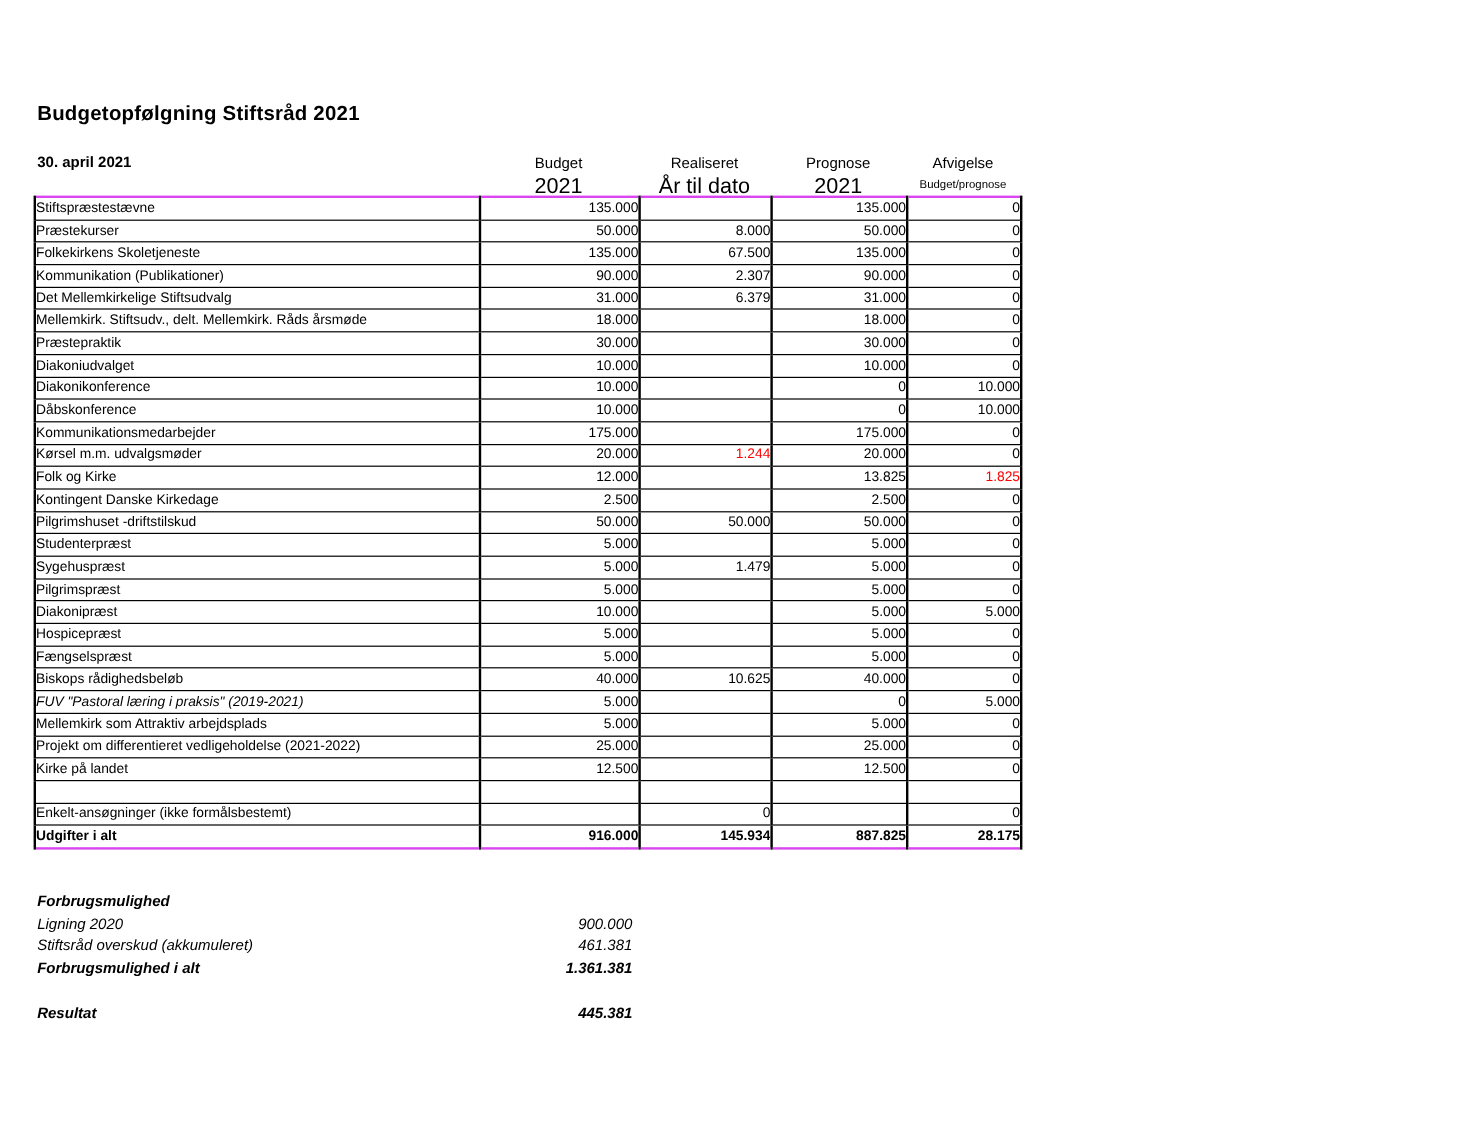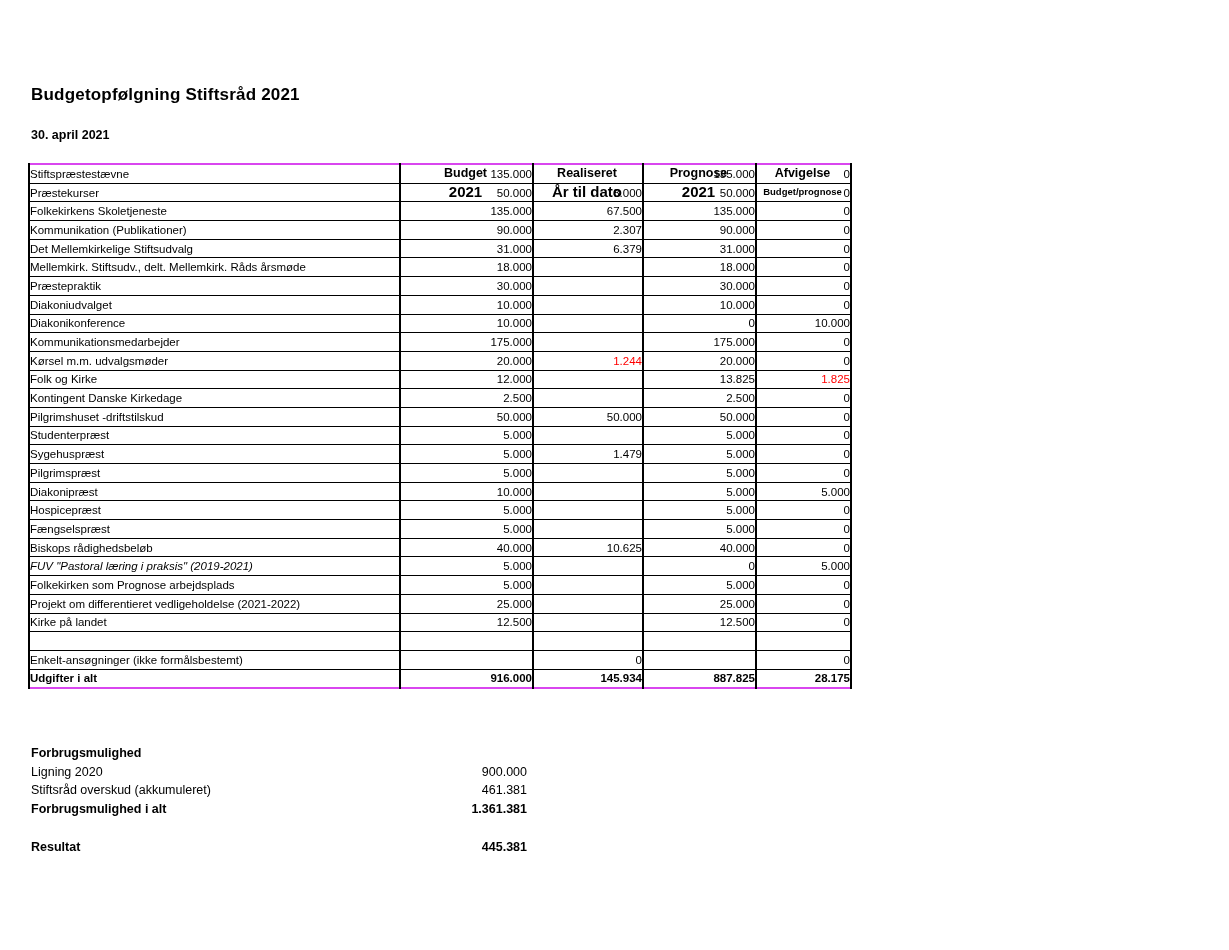--- a/index.html
+++ b/index.html
@@ -17,23 +17,23 @@
     font-size: 17px; font-weight: bold; margin: 0;
     letter-spacing: 0.2px;
   }
   .doc-date {
     position: absolute; left: 31px; top: 128px;
     font-size: 12.5px; font-weight: bold;
   }
 
   
   .col-headers { position: absolute; left: 399px; top: 127px; display: flex; }
-  .col-h { text-align: center; font-weight: bold; margin-top: 37px; }
+  .col-h { text-align: center; font-weight: normal; }
   .col-h .l1 { font-size: 12.5px; line-height: 19px; display: block; }
-  .col-h .l2 { font-size: 15px; line-height: 18px; display: block; }
+  .col-h .l2 { font-size: 18px; line-height: 18px; display: block; }
   .col-h .l2.small { font-size: 9.5px; line-height: 18px; }
   .cw0 { width: 133px; }
   .cw1 { width: 110px; }
   .cw2 { width: 113px; }
   .cw3 { width: 95px; }
 
   
   table.budget {
     position: absolute; left: 28px; top: 163px;
     border-collapse: collapse; table-layout: fixed;
@@ -53,22 +53,23 @@
   td.num  { text-align: right; padding-right: 4px; }
   tr.bold td { font-weight: bold; }
   td.italic { font-style: italic; }
 
   
   .summary {
     position: absolute; left: 31px; top: 744px; width: 496px;
     font-size: 12.5px;
   }
   .sum-row {
-    display: flex; justify-content: space-between; align-items: center;
+    display: flex; justify-content: space-between; align-items: flex-start;
     height: 18.6px;
+    font-style: italic;
   }
   .sum-row.bold { font-weight: bold; }
   .sum-gap { height: 19px; }
 </style>
 </head>
 <body>
 
 <div class="page">
 
   <h1 class="doc-title">Budgetopfølgning Stiftsråd 2021</h1>
@@ -159,20 +160,27 @@
           <td class="num">0</td>
         </tr>
         <tr>
           <td class="name">Diakonikonference</td>
           <td class="num">10.000</td>
           <td class="num"></td>
           <td class="num">0</td>
           <td class="num">10.000</td>
         </tr>
         <tr>
+          <td class="name">Dåbskonference</td>
+          <td class="num">10.000</td>
+          <td class="num"></td>
+          <td class="num">0</td>
+          <td class="num">10.000</td>
+        </tr>
+        <tr>
           <td class="name">Kommunikationsmedarbejder</td>
           <td class="num">175.000</td>
           <td class="num"></td>
           <td class="num">175.000</td>
           <td class="num">0</td>
         </tr>
         <tr>
           <td class="name">Kørsel m.m. udvalgsmøder</td>
           <td class="num">20.000</td>
           <td class="num" style="color: rgb(255, 0, 0);">1.244</td>
@@ -250,21 +258,21 @@
           <td class="num">0</td>
         </tr>
         <tr>
           <td class="name italic">FUV "Pastoral læring i praksis" (2019-2021)</td>
           <td class="num">5.000</td>
           <td class="num"></td>
           <td class="num">0</td>
           <td class="num">5.000</td>
         </tr>
         <tr>
-          <td class="name">Folkekirken som Prognose arbejdsplads</td>
+          <td class="name">Mellemkirk som Attraktiv arbejdsplads</td>
           <td class="num">5.000</td>
           <td class="num"></td>
           <td class="num">5.000</td>
           <td class="num">0</td>
         </tr>
         <tr>
           <td class="name">Projekt om differentieret vedligeholdelse (2021-2022)</td>
           <td class="num">25.000</td>
           <td class="num"></td>
           <td class="num">25.000</td>

